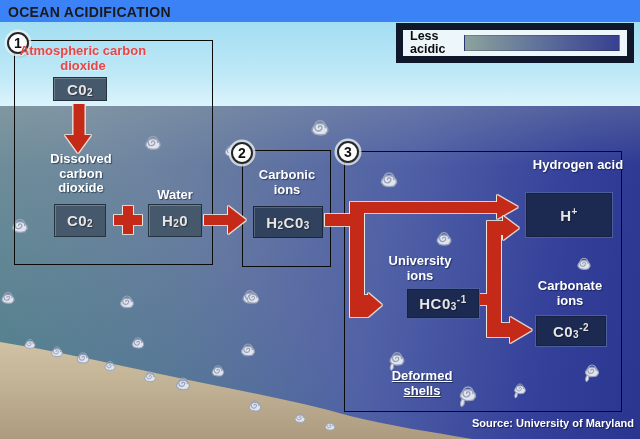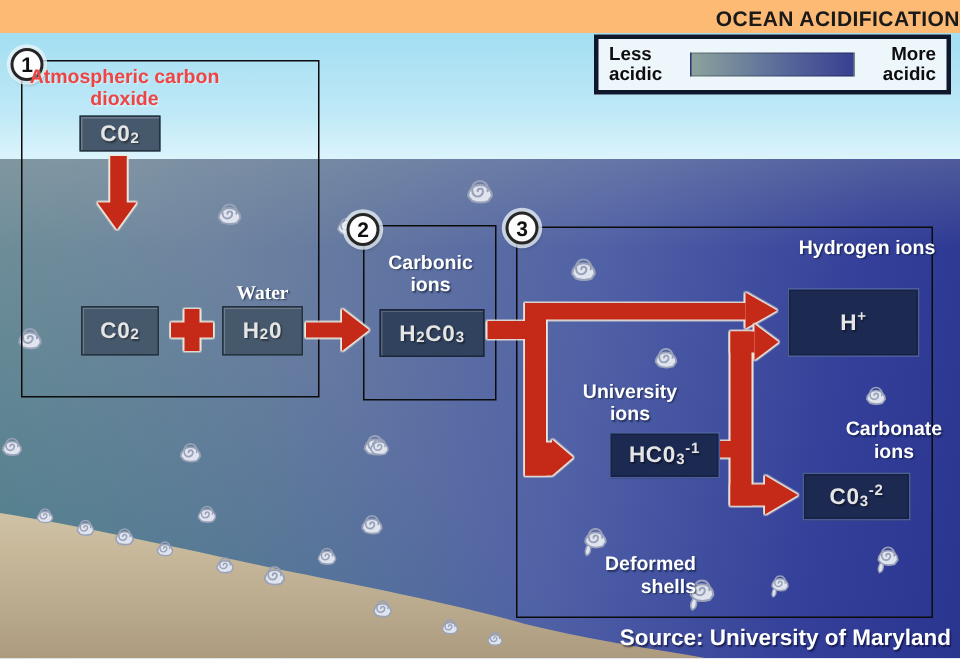--- a/index.html
+++ b/index.html
@@ -1,21 +1,21 @@
 <!DOCTYPE html>
 <html><head>
 <meta charset="utf-8">
 <style>
   html,body { margin:0; padding:0; background:#fff; }
   * { box-sizing:border-box; }
   .stage {
     position:relative; width:640px; height:439px; overflow:hidden;
     font-family:"Liberation Sans", sans-serif; background:#fff;
   }
-  .titlebar { position:absolute; left:0; top:0; width:640px; height:38px; background:#fdba74;text-align:right; }
+  .titlebar { position:absolute; left:0; top:0; width:640px; height:38px; background:#3b82f6; }
   .titlebar h1 {
     margin:0; padding:4px 0 0 8px; font-size:14px; letter-spacing:.3px;
     font-weight:bold; color:#1a1a1a;
   }
   .scene { position:absolute; left:0; top:22px; width:640px; height:417px; }
   .sky {
     position:absolute; left:0; top:0; width:640px; height:84px;
     background:linear-gradient(180deg,#a3def2 0%,#c0e9f7 65%,#dcf4fc 100%);
   }
   .ocean {
@@ -37,45 +37,45 @@
     box-shadow:0 0 0 2.5px rgba(238,245,250,.75), 1px 2px 3px rgba(0,0,20,.35);
   }
   .badge1 { left:7px; top:10px; }
   .badge2 { left:231px; top:120px; }
   .badge3 { left:337px; top:119px; }
   .lbl {
     position:absolute; font-weight:bold; font-size:13px; line-height:1.12;
     text-align:center; color:#fff; text-shadow:1px 1px 1px rgba(8,18,40,.55);
   }
   .lbl.dark { color:#ef4444; text-shadow:1px 1px 0 rgba(255,255,255,.35); }
-  .lbl.left { text-align:right; }
+  .lbl.left { text-align:center;text-decoration:underline; }
   .chip {
     position:absolute; display:flex; align-items:center; justify-content:center;
     color:#e5e5e5; font-weight:bold; font-size:15px; letter-spacing:.5px;
     text-shadow:1px 1px 1px rgba(0,0,0,.4);
   }
   .chip.slate { background:#46586b; border:1px solid #24333f; box-shadow:inset 1px 1px 0 rgba(255,255,255,.22); }
   .chip.midnavy { background:#31425e; border:1px solid #1b2738; box-shadow:inset 1px 1px 0 rgba(255,255,255,.18); }
   .chip.deep { background:#1c2951; border:1px solid #4d5e9d; box-shadow:inset 0 0 0 1px rgba(20,28,60,.6); }
   .chip sub { font-size:10px; position:relative; top:3px; }
   .chip sup { font-size:10px; position:relative; top:-4px; }
   .legend {
     position:absolute; left:396px; top:1px; width:238px; height:40px;
-    background:#edf6fb; border:3px solid #0f172a;
+    background:#edf6fb; border:7px solid #0f172a;
     display:flex; align-items:center; padding:0 7px; gap:6px;
   }
   .legend-text { width:48px; font-size:12.5px; font-weight:bold; color:#0d0d0d; line-height:1.05; }
   .legend-text.right { text-align:right; }
   .legend-bar {
     flex:1; height:16px; border:1px solid rgba(0,0,0,.18);
     background:linear-gradient(90deg,#8ba39c 0%,#5a6a9a 55%,#374090 100%);
   }
   .source {
     position:absolute; right:6px; top:395px; color:#fff; font-weight:bold;
-    font-size:15px; text-shadow:1px 1px 1px rgba(0,0,30,.55);
+    font-size:11px; text-shadow:1px 1px 1px rgba(0,0,30,.55);
   }
   g.outlined {
     filter:drop-shadow(1px 0 0 rgba(238,230,218,.85)) drop-shadow(-1px 0 0 rgba(238,230,218,.85))
            drop-shadow(0 1px 0 rgba(238,230,218,.85)) drop-shadow(0 -1px 0 rgba(238,230,218,.85));
   }
 </style>
 </head>
 <body>
 
 <div class="stage">
@@ -166,33 +166,33 @@
         <rect x="487" y="199" width="16" height="14"></rect>
         <polygon points="503,194 503,218 519,206"></polygon>
         <rect x="487" y="301" width="23" height="14"></rect>
         <polygon points="510,295 510,321 532,308"></polygon>
       </g>
     </svg>
 
     <div class="legend">
       <div class="legend-text">Less acidic</div>
       <div class="legend-bar"></div>
-      <div class="legend-text right">More acidic</div>
     </div>
 
     <div class="badge badge1">1</div>
     <div class="badge badge2">2</div>
     <div class="badge badge3">3</div>
 
     <div class="lbl dark" style="left:18px; top:22px; width:130px;">Atmospheric carbon dioxide</div>
-    <div class="lbl" style="left:147px; top:166px; width:56px;font-family:Liberation Serif, serif;">Water</div>
+    <div class="lbl" style="left:44px; top:130px; width:74px;">Dissolved carbon dioxide</div>
+    <div class="lbl" style="left:147px; top:166px; width:56px;">Water</div>
     <div class="lbl" style="left:251px; top:146px; width:72px;">Carbonic ions</div>
     <div class="lbl" style="left:374px; top:232px; width:92px;">University ions</div>
-    <div class="lbl" style="left:532px; top:136px; width:92px;">Hydrogen ions</div>
-    <div class="lbl" style="left:552px; top:257px; width:88px;">Carbonate ions</div>
+    <div class="lbl" style="left:532px; top:136px; width:92px;">Hydrogen acid</div>
+    <div class="lbl" style="left:526px; top:257px; width:88px;">Carbonate ions</div>
     <div class="lbl left" style="left:380px; top:347px; width:84px;">Deformed shells</div>
 
     <div class="chip slate" style="left:53px;  top:55px;  width:54px; height:24px;">
         <span>C0</span>
         <sub>2</sub>
       </div>
     <div class="chip slate" style="left:54px;  top:182px; width:52px; height:33px;">
         <span>C0</span>
         <sub>2</sub>
       </div>

